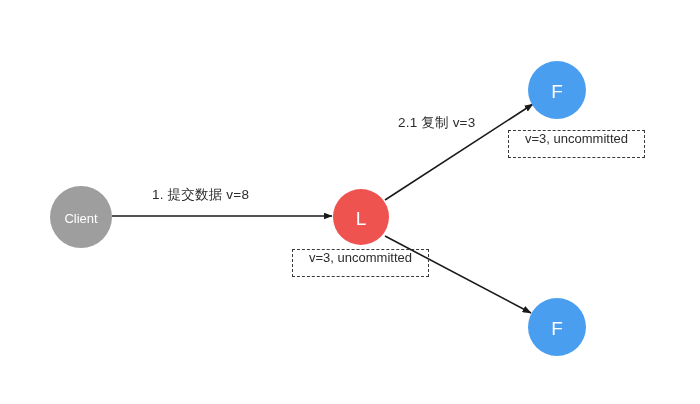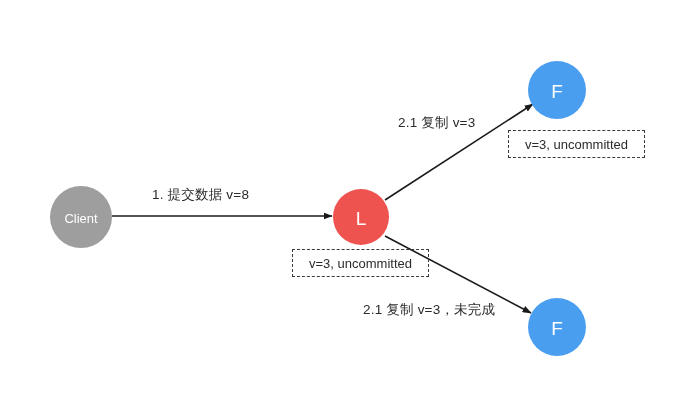--- a/index.html
+++ b/index.html
@@ -48,21 +48,20 @@
     color: #2b2b2b;
     white-space: nowrap;
     letter-spacing: 0.2px;
   }
   .note-box {
     position: absolute;
     border: 1.4px dashed #3a3a3a;
     background: transparent;
     box-sizing: border-box;
     display: flex;
-    align-items: center;
     justify-content: center;
     padding: 0 9px;
   }
   .note-box span {
     font-family: "Liberation Sans", "DejaVu Sans", sans-serif;
     font-size: 13px;
     color: #2b2b2b;
     white-space: nowrap;
   }
 </style>
@@ -90,21 +89,20 @@
 
     <circle cx="557" cy="90" r="29" fill="#4a9ef0"></circle>
     <text class="node-label node-label-big" x="557" y="91">F</text>
 
     <circle cx="557" cy="327" r="29" fill="#4a9ef0"></circle>
     <text class="node-label node-label-big" x="557" y="328">F</text>
   </svg>
 
   <div class="edge-label" style="left:152px; top:186px;">1. 提交数据 v=8</div>
   <div class="edge-label" style="left:398px; top:114px;">2.1 复制 v=3</div>
-  <div class="edge-label" style="left:363px; top:301px;">2.1 复制 v=3，未完成</div>
 
   <div class="note-box" style="left:508px; top:130px; width:137px; height:28px;">
     <span>v=3, uncommitted</span>
   </div>
   <div class="note-box" style="left:292px; top:249px; width:137px; height:28px;">
     <span>v=3, uncommitted</span>
   </div>
 
 </div>
 

